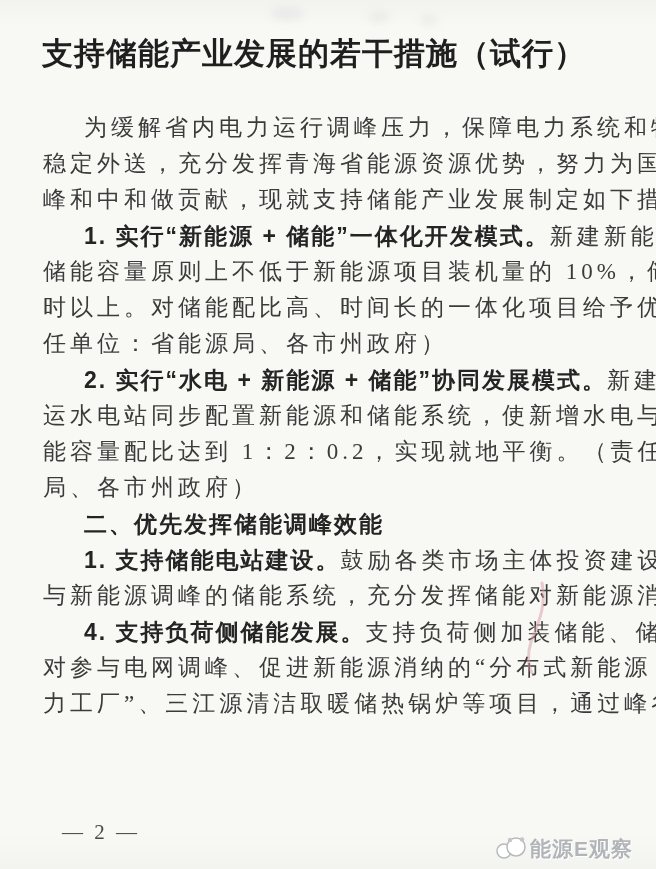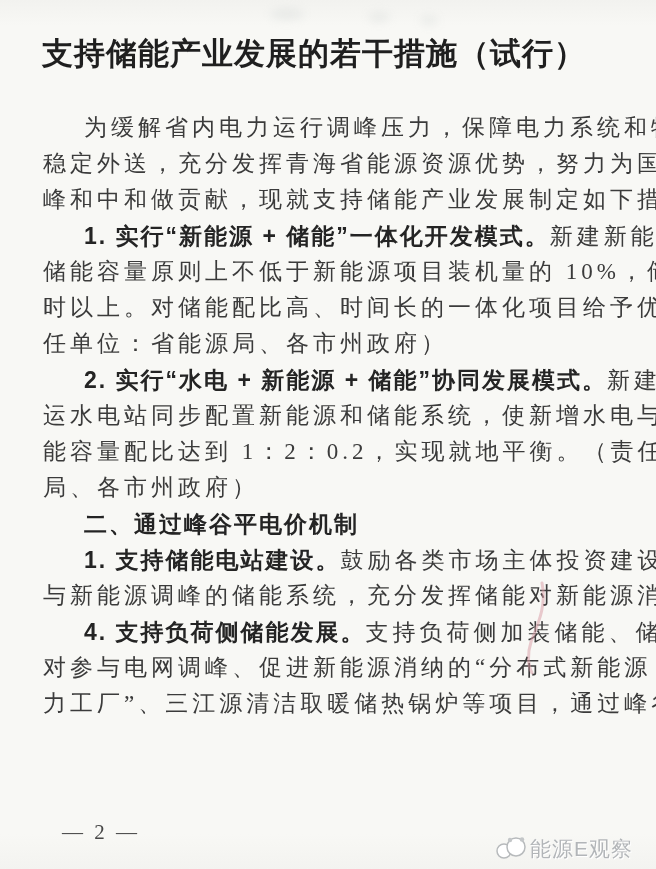--- a/index.html
+++ b/index.html
@@ -57,21 +57,21 @@
   .logo-csp  { font-size: 31px; font-weight: 800; color: #f2837e; letter-spacing: 1px; }
   .logo-plaza{ font-size: 29px; font-weight: 700; color: #4e8bcb; letter-spacing: 1px; }
 
   .watermark {
     position: absolute; left: 494px; top: 834px;
     display: flex; align-items: center; white-space: nowrap;
   }
   .wm-icon { display: inline-block; margin-right: 2px; }
   .wm-text {
     font-family: "Liberation Sans", "DejaVu Sans", sans-serif;
-    font-weight: 400; font-size: 21px; letter-spacing: 1px;
+    font-weight: 700; font-size: 21px; letter-spacing: 1px;
     color: #b2b5b8;
     text-shadow: 0 0 1px #ffffff, 1px 1px 0 #ffffff;
   }
 </style>
 </head>
 <body>
 
 <div class="page">
 
   <div class="smudge s1"></div>
@@ -85,21 +85,21 @@
       <div class="doc-line"><span>稳定外送，充分发挥青海省能源资源优势，努力为国家碳排放达</span></div>
       <div class="doc-line"><span>峰和中和做贡献，现就支持储能产业发展制定如下措施。</span></div>
       <div class="doc-line indent"><span class="bold-lead">1. 实行“新能源 + 储能”一体化开发模式。</span><span>新建新能源项目，</span></div>
       <div class="doc-line"><span>储能容量原则上不低于新能源项目装机量的 10%，储能时长 2 小</span></div>
       <div class="doc-line"><span>时以上。对储能配比高、时间长的一体化项目给予优先支持。（责</span></div>
       <div class="doc-line"><span>任单位：省能源局、各市州政府）</span></div>
       <div class="doc-line indent"><span class="bold-lead">2. 实行“水电 + 新能源 + 储能”协同发展模式。</span><span>新建、新投</span></div>
       <div class="doc-line"><span>运水电站同步配置新能源和储能系统，使新增水电与新能源、储</span></div>
       <div class="doc-line"><span>能容量配比达到 1：2：0.2，实现就地平衡。（责任单位：省能源</span></div>
       <div class="doc-line"><span>局、各市州政府）</span></div>
-      <div class="doc-line indent"><span class="bold-lead">二、通过峰谷平电价机制</span></div>
+      <div class="doc-line indent"><span class="bold-lead">二、优先发挥储能调峰效能</span></div>
       <div class="doc-line indent"><span class="bold-lead">1. 支持储能电站建设。</span><span>鼓励各类市场主体投资建设和运营参</span></div>
       <div class="doc-line"><span>与新能源调峰的储能系统，充分发挥储能对新能源消纳外送的支</span></div>
       <div class="doc-line indent"><span class="bold-lead">4. 支持负荷侧储能发展。</span><span>支持负荷侧加装储能、储热设施，</span></div>
       <div class="doc-line"><span>对参与电网调峰、促进新能源消纳的“分布式新能源 + 储能 + 算</span></div>
       <div class="doc-line"><span>力工厂”、三江源清洁取暖储热锅炉等项目，通过峰谷平电价机制</span></div>
     </div>
 
   <svg class="pen-mark" width="40" height="100" viewBox="0 0 40 100">
     <path d="M 27 5 C 32 28 22 48 16 64 C 12 76 13 88 17 95" fill="none" stroke="#d89aa4" stroke-width="3" stroke-linecap="round" opacity="0.5"></path>
   </svg>

